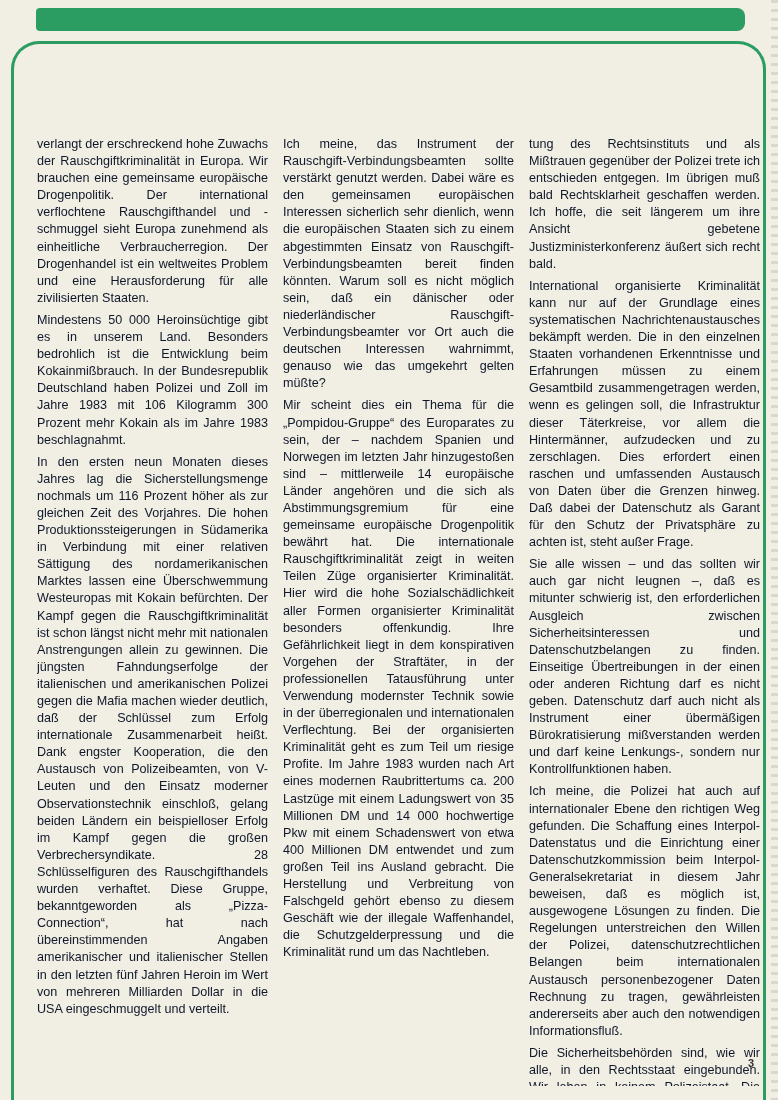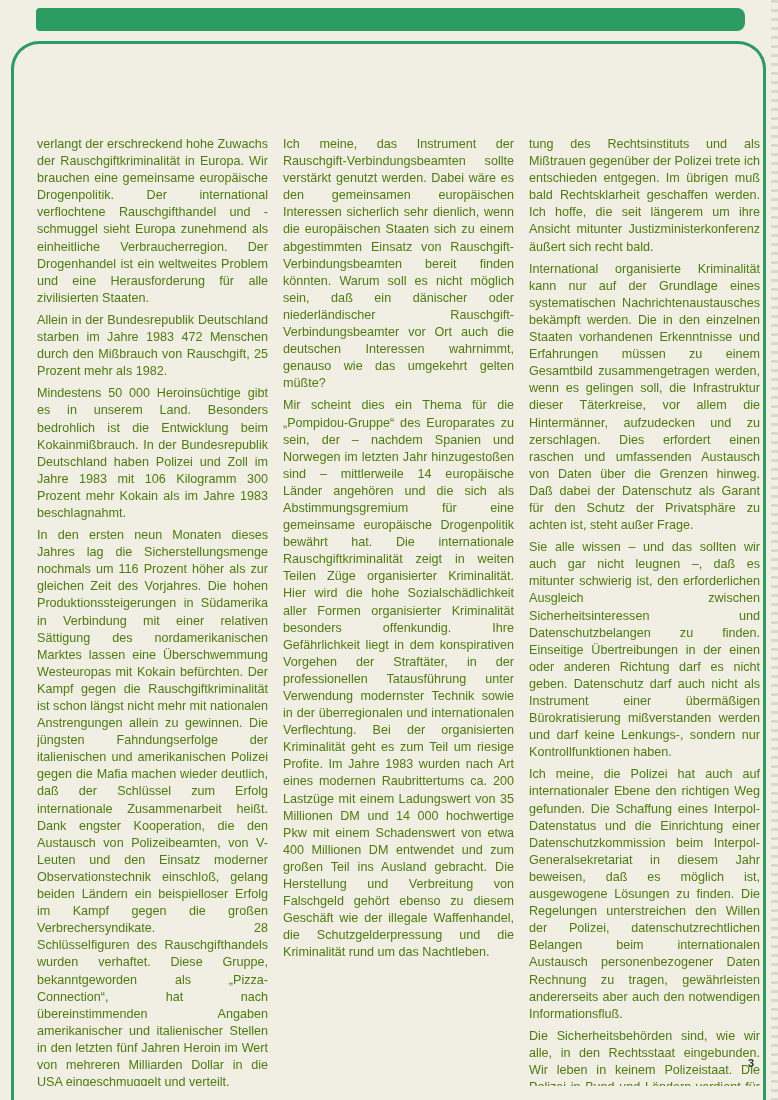--- a/index.html
+++ b/index.html
@@ -46,21 +46,21 @@
   }
   .col {
     flex: none;
     width: 231px;
     overflow: hidden;
   }
   .col p {
     margin: 0 0 5px 0;
     font-size: 12.6px;
     line-height: 17.1px;
-    color: #4d7c0f;
+    color: #0f172a;
     text-align: justify;
     hyphens: auto;
     -webkit-hyphens: auto;
   }
   .page-number {
     position: absolute;
     right: 24px;
     top: 1057px;
     font-size: 11px;
     font-weight: bold;
@@ -83,32 +83,31 @@
 <body>
 
 <div>
 
   <div class="top-bar"></div>
   <div class="frame-border"></div>
 
   <div class="content-columns">
     <div class="col">
       <p>verlangt der erschreckend hohe Zuwachs der Rauschgiftkriminalität in Europa. Wir brauchen eine gemeinsame europäische Drogenpolitik. Der international verflochtene Rauschgifthandel und -schmuggel sieht Europa zunehmend als einheitliche Verbraucherregion. Der Drogenhandel ist ein weltweites Problem und eine Herausforderung für alle zivilisierten Staaten.</p>
-      <p>Allein in der Bundesrepublik Deutschland starben im Jahre 1983 472 Menschen durch den Mißbrauch von Rauschgift, 25 Prozent mehr als 1982.</p>
       <p>Mindestens 50 000 Heroinsüchtige gibt es in unserem Land. Besonders bedrohlich ist die Entwicklung beim Kokainmißbrauch. In der Bundesrepublik Deutschland haben Polizei und Zoll im Jahre 1983 mit 106 Kilogramm 300 Prozent mehr Kokain als im Jahre 1983 beschlagnahmt.</p>
       <p>In den ersten neun Monaten dieses Jahres lag die Sicherstellungsmenge nochmals um 116 Prozent höher als zur gleichen Zeit des Vorjahres. Die hohen Produktionssteigerungen in Südamerika in Verbindung mit einer relativen Sättigung des nordamerikanischen Marktes lassen eine Überschwemmung Westeuropas mit Kokain befürchten. Der Kampf gegen die Rauschgiftkriminalität ist schon längst nicht mehr mit nationalen Anstrengungen allein zu gewinnen. Die jüngsten Fahndungserfolge der italienischen und amerikanischen Polizei gegen die Mafia machen wieder deutlich, daß der Schlüssel zum Erfolg internationale Zusammenarbeit heißt. Dank engster Kooperation, die den Austausch von Polizeibeamten, von V-Leuten und den Einsatz moderner Observationstechnik einschloß, gelang beiden Ländern ein beispielloser Erfolg im Kampf gegen die großen Verbrechersyndikate. 28 Schlüsselfiguren des Rauschgifthandels wurden verhaftet. Diese Gruppe, bekanntgeworden als „Pizza-Connection“, hat nach übereinstimmenden Angaben amerikanischer und italienischer Stellen in den letzten fünf Jahren Heroin im Wert von mehreren Milliarden Dollar in die USA eingeschmuggelt und verteilt.</p>
 
     </div>
     <div class="col">
       <p>Ich meine, das Instrument der Rauschgift-Verbindungsbeamten sollte verstärkt genutzt werden. Dabei wäre es den gemeinsamen europäischen Interessen sicherlich sehr dienlich, wenn die europäischen Staaten sich zu einem abgestimmten Einsatz von Rauschgift-Verbindungsbeamten bereit finden könnten. Warum soll es nicht möglich sein, daß ein dänischer oder niederländischer Rauschgift-Verbindungsbeamter vor Ort auch die deutschen Interessen wahrnimmt, genauso wie das umgekehrt gelten müßte?</p>
       <p>Mir scheint dies ein Thema für die „Pompidou-Gruppe“ des Europarates zu sein, der – nachdem Spanien und Norwegen im letzten Jahr hinzugestoßen sind – mittlerweile 14 europäische Länder angehören und die sich als Abstimmungsgremium für eine gemeinsame europäische Drogenpolitik bewährt hat. Die internationale Rauschgiftkriminalität zeigt in weiten Teilen Züge organisierter Kriminalität. Hier wird die hohe Sozialschädlichkeit aller Formen organisierter Kriminalität besonders offenkundig. Ihre Gefährlichkeit liegt in dem konspirativen Vorgehen der Straftäter, in der professionellen Tatausführung unter Verwendung modernster Technik sowie in der überregionalen und internationalen Verflechtung. Bei der organisierten Kriminalität geht es zum Teil um riesige Profite. Im Jahre 1983 wurden nach Art eines modernen Raubrittertums ca. 200 Lastzüge mit einem Ladungswert von 35 Millionen DM und 14 000 hochwertige Pkw mit einem Schadenswert von etwa 400 Millionen DM entwendet und zum großen Teil ins Ausland gebracht. Die Herstellung und Verbreitung von Falschgeld gehört ebenso zu diesem Geschäft wie der illegale Waffenhandel, die Schutzgelderpressung und die Kriminalität rund um das Nachtleben.</p>
 
     </div>
     <div class="col">
-      <p>tung des Rechtsinstituts und als Mißtrauen gegenüber der Polizei trete ich entschieden entgegen. Im übrigen muß bald Rechtsklarheit geschaffen werden. Ich hoffe, die seit längerem um ihre Ansicht mitunter Justizministerkonferenz äußert sich recht bald.</p>
+      <p>tung des Rechtsinstituts und als Mißtrauen gegenüber der Polizei trete ich entschieden entgegen. Im übrigen muß bald Rechtsklarheit geschaffen werden. Ich hoffe, die seit längerem um ihre Ansicht gebetene Justizministerkonferenz äußert sich recht bald.</p>
       <p>International organisierte Kriminalität kann nur auf der Grundlage eines systematischen Nachrichtenaustausches bekämpft werden. Die in den einzelnen Staaten vorhandenen Erkenntnisse und Erfahrungen müssen zu einem Gesamtbild zusammengetragen werden, wenn es gelingen soll, die Infrastruktur dieser Täterkreise, vor allem die Hintermänner, aufzudecken und zu zerschlagen. Dies erfordert einen raschen und umfassenden Austausch von Daten über die Grenzen hinweg. Daß dabei der Datenschutz als Garant für den Schutz der Privatsphäre zu achten ist, steht außer Frage.</p>
       <p>Sie alle wissen – und das sollten wir auch gar nicht leugnen –, daß es mitunter schwierig ist, den erforderlichen Ausgleich zwischen Sicherheitsinteressen und Datenschutzbelangen zu finden. Einseitige Übertreibungen in der einen oder anderen Richtung darf es nicht geben. Datenschutz darf auch nicht als Instrument einer übermäßigen Bürokratisierung mißverstanden werden und darf keine Lenkungs-, sondern nur Kontrollfunktionen haben.</p>
       <p>Ich meine, die Polizei hat auch auf internationaler Ebene den richtigen Weg gefunden. Die Schaffung eines Interpol-Datenstatus und die Einrichtung einer Datenschutzkommission beim Interpol-Generalsekretariat in diesem Jahr beweisen, daß es möglich ist, ausgewogene Lösungen zu finden. Die Regelungen unterstreichen den Willen der Polizei, datenschutzrechtlichen Belangen beim internationalen Austausch personenbezogener Daten Rechnung zu tragen, gewährleisten andererseits aber auch den notwendigen Informationsfluß.</p>
       <p>Die Sicherheitsbehörden sind, wie wir alle, in den Rechtsstaat eingebunden. Wir leben in keinem Polizeistaat. Die Polizei in Bund und Ländern verdient für ihren schweren Dienst an der Allgemeinheit Achtung, Anerkennung und Vertrauen. Datenschutz ist ein Instrument zur Sicherung der Persönlichkeitsrechte des Bürgers, nicht aber ein Kampfmittel zur Lähmung der Sicherheitsbehörden.</p>
 
     </div>
   </div>
 
   <div class="page-number">3</div>
   <div class="scan-edge"></div>

